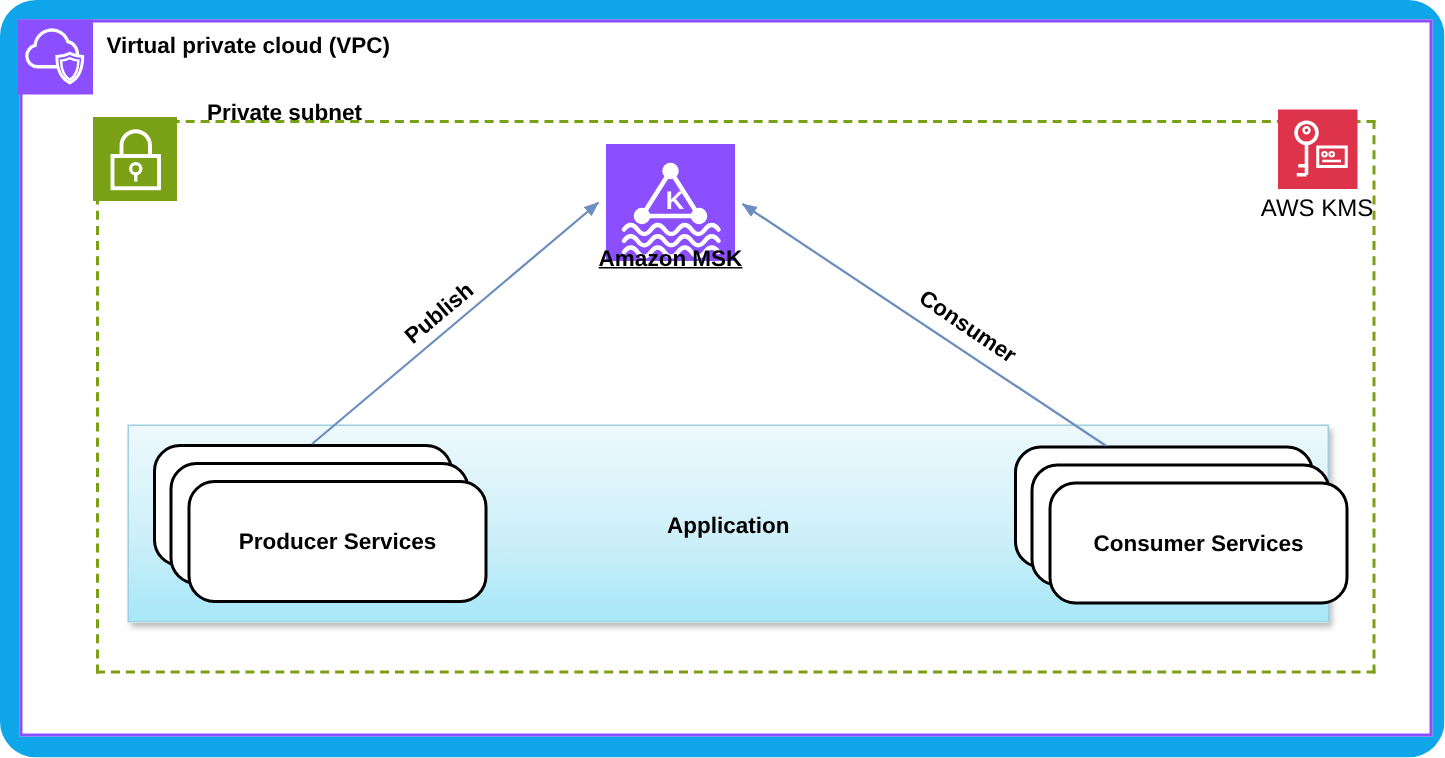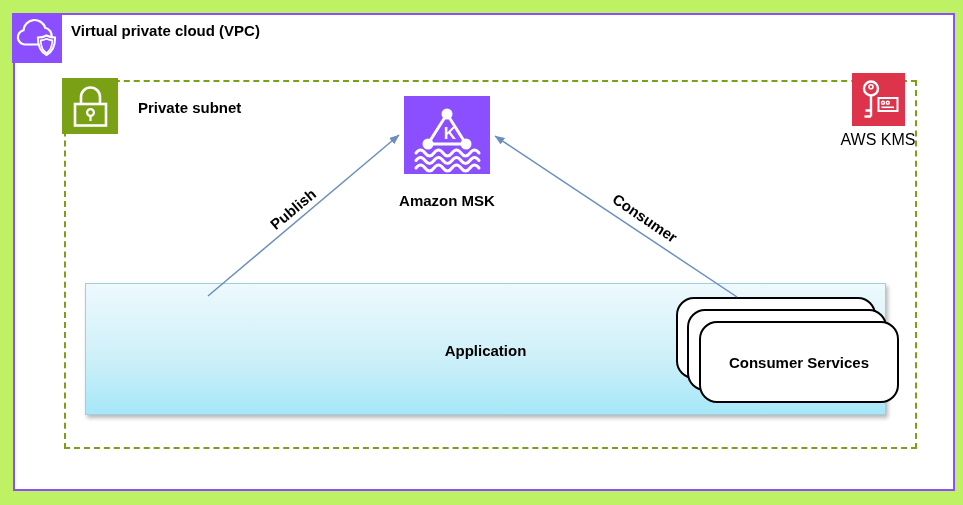--- a/index.html
+++ b/index.html
@@ -1,18 +1,18 @@
 <!DOCTYPE html>
 <html><head>
 <meta charset="utf-8">
 <style>
   html,body{margin:0;padding:0;background:#ffffff;}
   .canvas{
-    position:relative;width:963px;height:505px;background:#bef264;overflow:hidden;
-    font-family:"Liberation Sans", sans-serif;color:#000;
+    position:relative;width:963px;height:505px;background:#0ea5e9;overflow:hidden;
+    font-family:"Liberation Sans", sans-serif;color:#000;border-radius:24px;
   }
   
   .vpc-box{
     position:absolute;left:13px;top:13px;width:942px;height:478px;
     border:2px solid #8C4FFF;box-sizing:border-box;z-index:1;background:#fff;
   }
   .subnet-box{
     position:absolute;left:64px;top:80px;width:853px;height:369px;
     border:2px dashed #7AA116;box-sizing:border-box;z-index:2;
   }
@@ -28,23 +28,23 @@
   }
   
   .icon-sq{position:absolute;z-index:6;display:flex;align-items:center;justify-content:center;}
   .vpc-icon{left:12px;top:13px;width:50px;height:50px;background:#8C4FFF;}
   .lock-icon{left:62px;top:78px;width:56px;height:56px;background:#7AA116;}
   .kms-icon{left:852px;top:73px;width:53px;height:53px;background:#DD344C;}
   .msk-icon{left:404px;top:96px;width:86px;height:78px;background:#8C4FFF;}
   
   .grp-label{position:absolute;font-size:15px;font-weight:bold;z-index:6;white-space:nowrap;}
   .vpc-label{left:71px;top:22px;}
-  .subnet-label{left:138px;top:99px;}
+  .subnet-label{left:138px;top:67px;}
   .kms-label{left:833px;top:131px;width:90px;text-align:center;font-weight:normal;font-size:16px;}
-  .msk-label{left:389px;top:192px;width:116px;text-align:center;}
+  .msk-label{left:389px;top:164px;width:116px;text-align:center;text-decoration:underline;}
   
   .stack{position:absolute;z-index:4;width:224px;height:106px;}
   .producer-stack{left:102px;top:296px;}
   .consumer-stack{left:632px;top:297px;margin-left:44px;}
   .card{
     position:absolute;width:200px;height:82px;background:#ffffff;
     border:2px solid #000;border-radius:18px;box-sizing:border-box;
   }
   .card.back{left:0;top:0;}
   .card.mid{left:11px;top:12px;}
@@ -93,20 +93,27 @@
       <circle cx="35.8" cy="29.8" r="1.5" fill="none" stroke="#fff" stroke-width="1.4"></circle>
       <line x1="29.5" y1="34.3" x2="42" y2="34.3" stroke="#fff" stroke-width="1.6"></line>
     </svg>
   </div>
   <div class="grp-label kms-label">AWS KMS</div>
 
   <div class="app-box">
     <div class="app-label">Application</div>
   </div>
 
+  <div class="stack producer-stack">
+    <div class="card back"></div>
+    <div class="card mid"></div>
+    <div class="card front">
+      <div class="card-label">Producer Services</div>
+    </div>
+  </div>
 
   <div class="stack consumer-stack">
     <div class="card back"></div>
     <div class="card mid"></div>
     <div class="card front">
       <div class="card-label">Consumer Services</div>
     </div>
   </div>
 
   <svg class="edges">

